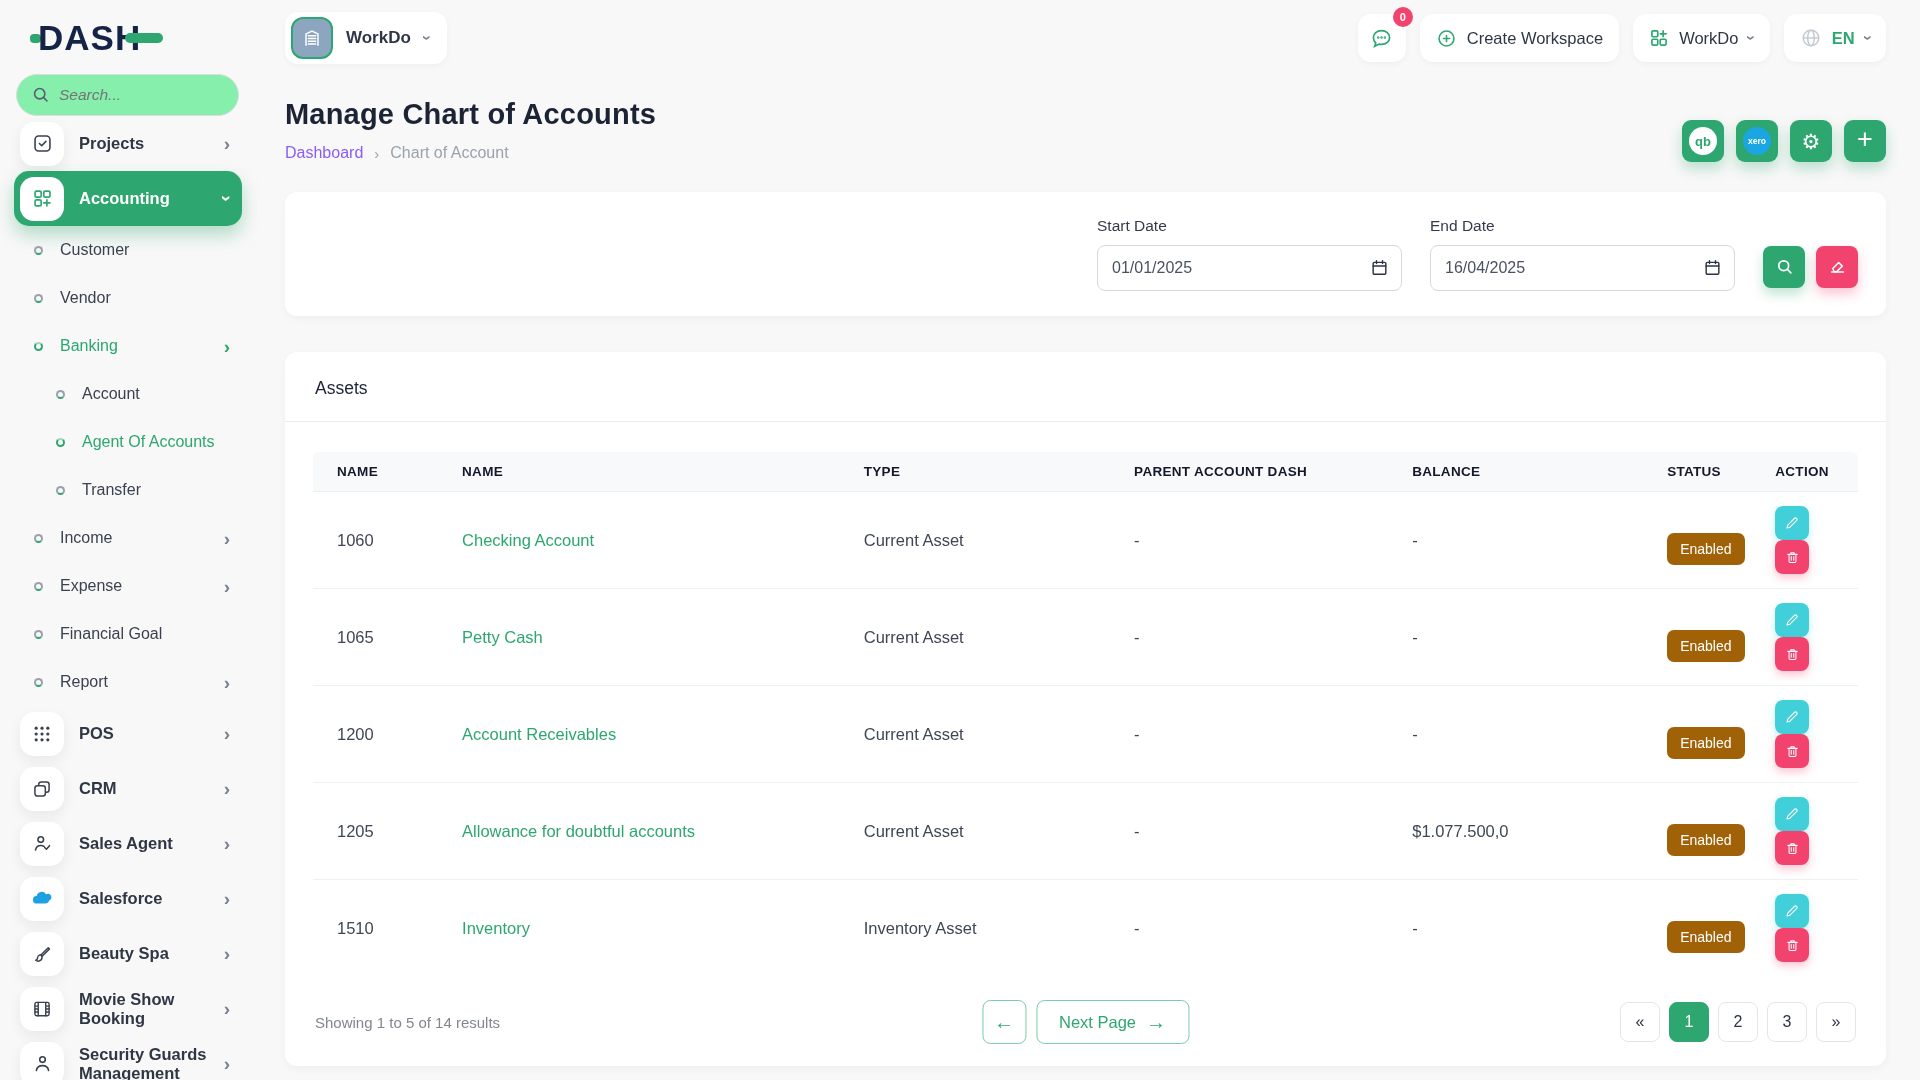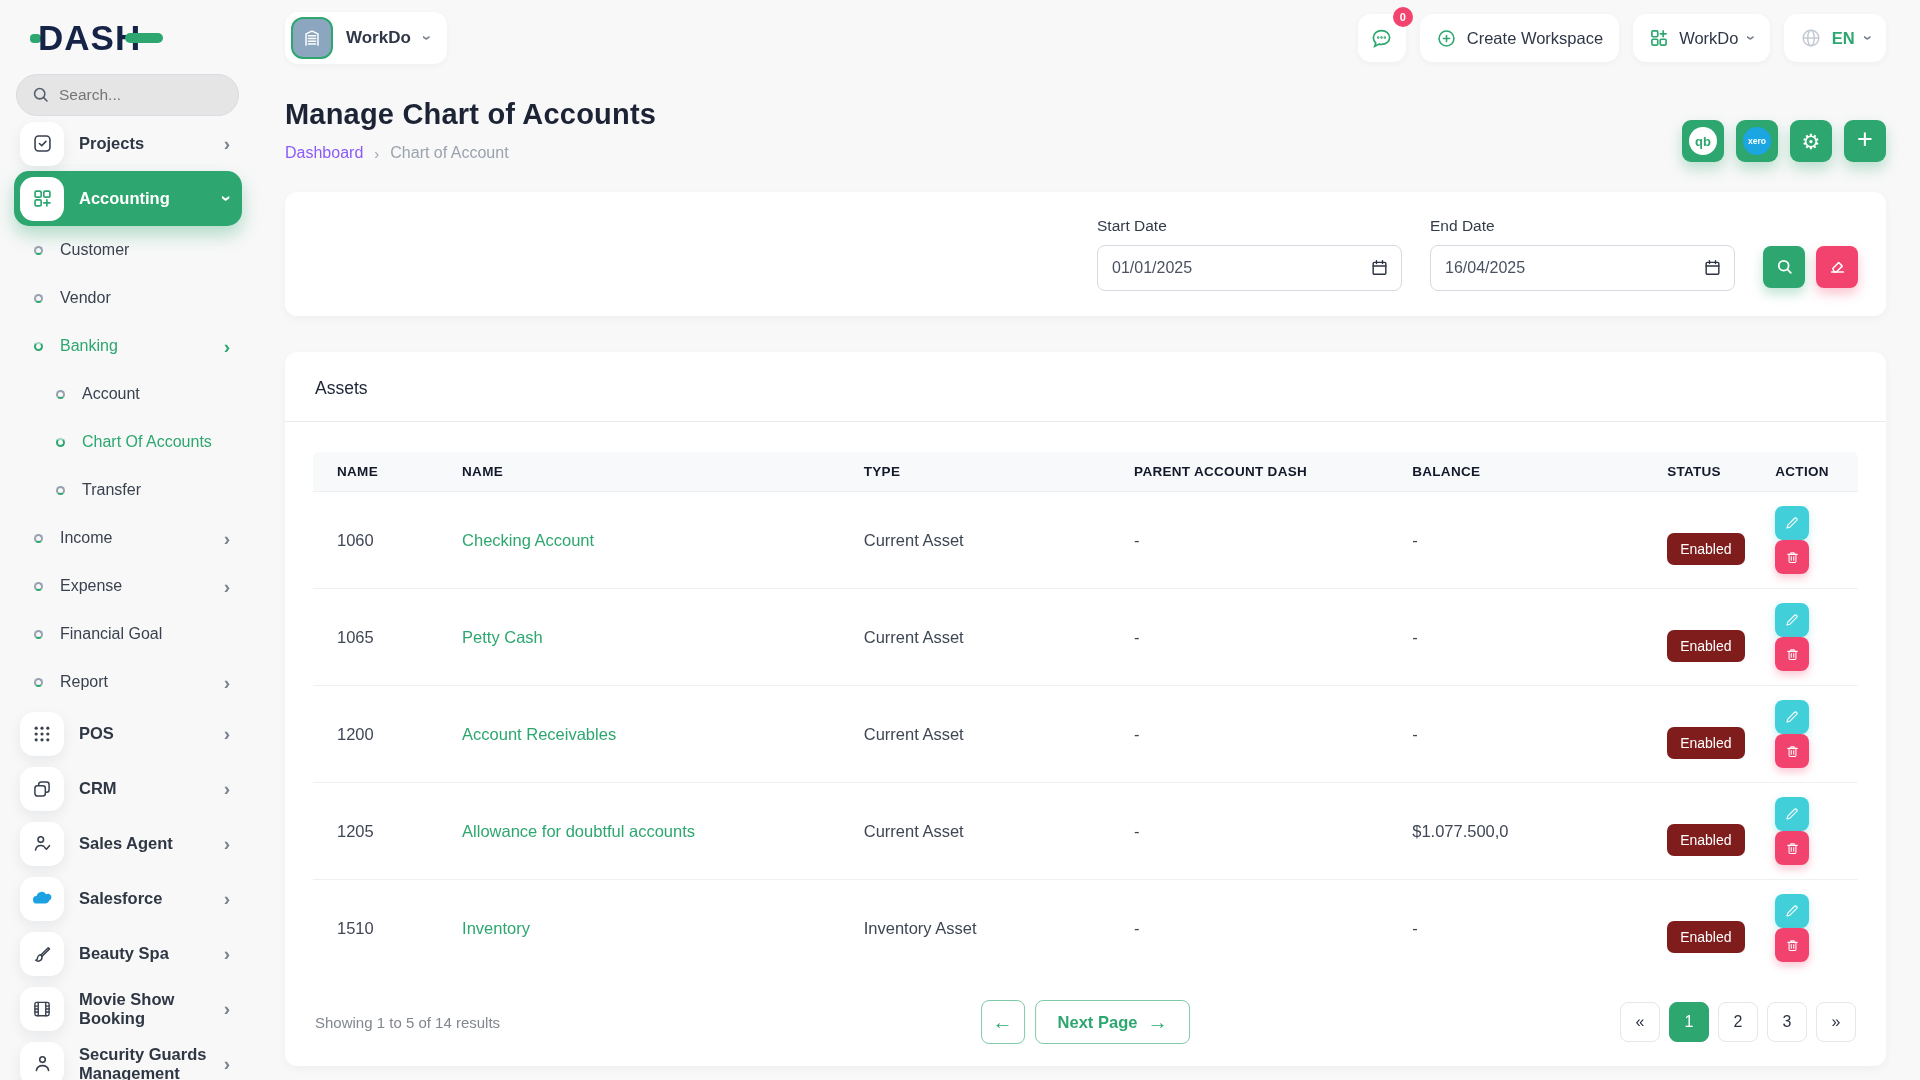--- a/index.html
+++ b/index.html
@@ -9,22 +9,22 @@
 
   
   .sidebar { width:255px; min-width:255px; padding-top:14px; }
   .logo { display:flex; align-items:center; margin:0 0 0 30px; height:48px; }
   .logo-dot { width:11px; height:9px; border-radius:4px; background:#2da76f; margin-right:-3px; }
   .logo-text { font-size:35px; font-weight:800; color:#152346; letter-spacing:1px; }
   .logo-bar { width:38px; height:10px; border-radius:5px; background:#2da76f; margin-left:-16px; }
 
   .search { margin:12px 16px 0; position:relative; }
   .search input { width:100%; height:42px; border:1px solid #d9dce2; border-radius:21px;
-    background:#e5e5e5; padding:0 14px 0 42px; font-size:15.5px; color:#6b7280; outline:none;
-    font-family:"Liberation Sans", sans-serif; }
+    background:#86efac; padding:0 14px 0 42px; font-size:15.5px; color:#6b7280; outline:none;
+    font-family:"Liberation Sans", sans-serif;font-style:italic; }
   .search .s-icon { position:absolute; left:15px; top:11px; color:#565f6e; }
 
   .menu { padding:0 13px 0 14px; }
   .nav-item { display:flex; align-items:center; height:55px; border-radius:15px;
     padding:0 12px 0 6px; cursor:pointer; }
   .icon-box { width:44px; height:44px; min-width:44px; border-radius:14px; background:#fff;
     box-shadow:0 5px 14px rgba(20,30,60,.07); display:flex; align-items:center;
     justify-content:center; color:#39414f; }
   .nav-label { margin-left:15px; font-size:16.5px; font-weight:600; color:#2f3745; flex:1; line-height:1.15; }
   .chev { color:#79828f; font-size:19px; font-weight:700; line-height:1; }
@@ -103,35 +103,35 @@
   .table-wrap { padding:30px 28px 0; }
   table { width:100%; border-collapse:collapse; }
   thead th { background:#f8f9fb; font-size:13.5px; letter-spacing:.3px; color:#13192a;
     text-align:left; padding:12px 10px; font-weight:700; border-bottom:1px solid #eceef1; }
   thead th:first-child { padding-left:24px; border-radius:6px 0 0 0; }
   thead th:last-child { border-radius:0 6px 0 0; }
   tbody td { padding:14px 10px; font-size:16.5px; color:#3f4654; border-bottom:1px solid #eef0f3; }
   tbody td:first-child { padding-left:24px; }
   tbody tr:last-child td { border-bottom:none; }
   .link { color:#2da76f; cursor:pointer; }
-  .badge { display:inline-block; background:#7f1d1d; color:#fff; font-size:14px;
+  .badge { display:inline-block; background:#a16207; color:#fff; font-size:14px;
     padding:8px 13px; border-radius:7px;margin-top:18px; }
   .act-btn { width:34px; height:34px; border-radius:8px; display:inline-flex; align-items:center;
     justify-content:center; color:#fff; cursor:pointer; margin-right:8px; vertical-align:middle; }
   .act-edit { background:#41d0da; box-shadow:0 4px 8px rgba(65,208,218,.3); }
   .act-del { background:#f2426e; box-shadow:0 4px 8px rgba(242,66,110,.3); }
 
   .table-footer { display:flex; align-items:center; padding:26px 30px 24px; position:relative; }
   .showing { font-size:15px; color:#82878f; }
   .center-group { position:absolute; left:50%; transform:translateX(-50%); display:flex; gap:10px; }
   .ol-btn { border:1px solid #7ec9a8; color:#2da76f; border-radius:8px; background:#fff;
     display:flex; align-items:center; justify-content:center; font-size:16.5px; cursor:pointer;
     height:44px; gap:10px; }
   .back-btn { width:44px; font-size:20px; }
-  .next-btn { padding:16px 22px;font-weight:bold; }
+  .next-btn { padding:16px 22px; }
   .arrow-glyph { font-size:20px; line-height:1; }
   .pagination { margin-left:auto; display:flex; gap:9px; }
   .pg { min-width:40px; height:40px; border:1px solid #e3e6ea; border-radius:8px; background:#fff;
     display:flex; align-items:center; justify-content:center; font-size:16px; color:#2c3342;
     cursor:pointer; padding:0 6px; }
   .pg.active { background:#2da76f; color:#fff; border-color:#2da76f; }
   svg { display:block; }
 </style>
 </head>
 <body>
@@ -191,21 +191,21 @@
       <span class="bullet"></span>
       <span class="sub-label">Banking</span>
       <span class="chev" style="color:#2da76f;">›</span>
     </div>
     <div class="sub-item lvl2">
       <span class="bullet"></span>
       <span class="sub-label">Account</span>
     </div>
     <div class="sub-item lvl2 green">
       <span class="bullet"></span>
-      <span class="sub-label">Chart Of Accounts</span>
+      <span class="sub-label">Agent Of Accounts</span>
     </div>
     <div class="sub-item lvl2">
       <span class="bullet"></span>
       <span class="sub-label">Transfer</span>
     </div>
     <div class="sub-item">
       <span class="bullet"></span>
       <span class="sub-label">Income</span>
       <span class="chev">›</span>
     </div>

